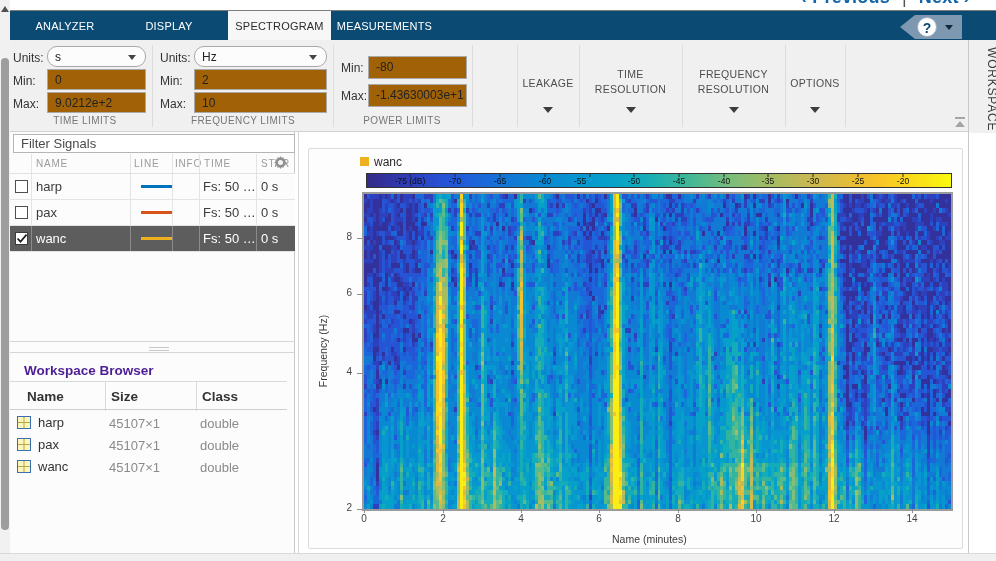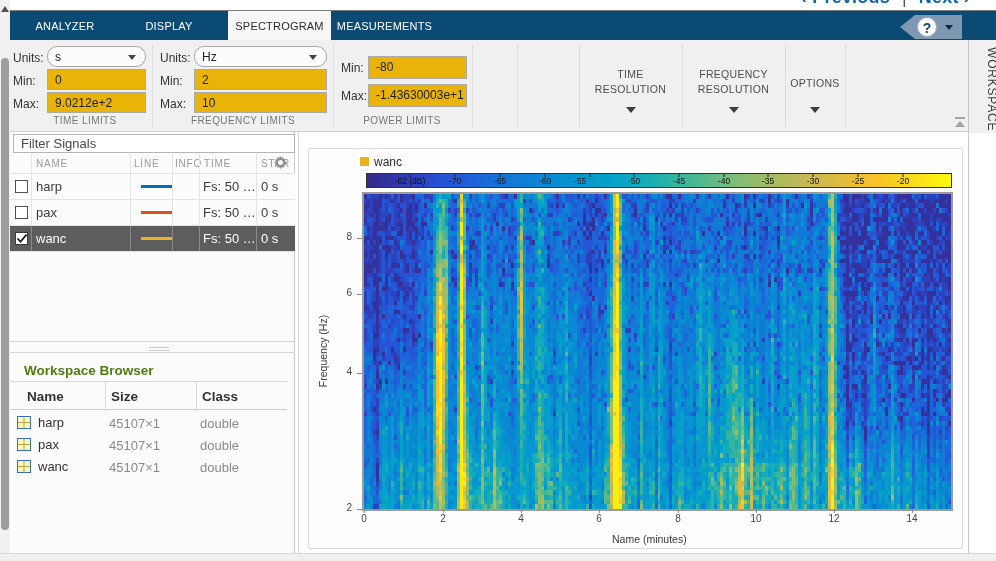--- a/index.html
+++ b/index.html
@@ -16,21 +16,21 @@
 #helpbtn { position:absolute; right:34px; top:4px; width:62px; height:24px; background:#7d98b0;
   clip-path:polygon(15px 0, 100% 0, 100% 100%, 15px 100%, 0 50%); }
 #helpbtn .circ { position:absolute; left:17px; top:1.5px; width:20px; height:20px; border-radius:50%;
   background:#fdfdfd; border:1px solid #9fb0c0; color:#0b4a73; font-weight:bold; font-size:14px; text-align:center; line-height:20px; }
 #helpbtn .car { position:absolute; right:9px; top:10px; width:0; height:0; border:4.5px solid transparent; border-top:5.5px solid #12293c; }
 
 
 #toolstrip { position:absolute; left:0; top:40px; width:968px; height:92px; background:#f0f0f0; border-bottom:1px solid #d1d1d1; }
 .vsep { position:absolute; top:5px; height:82px; width:1px; background:#dcdcdc; }
 .tslabel { position:absolute; font-size:12px; color:#333; }
-.tsfield { position:absolute; height:21px; background:#eab308; border:1px solid #a9a9a9; font-size:12px; color:#222; padding:3px 0 0 7px; }
+.tsfield { position:absolute; height:21px; background:#a16207; border:1px solid #a9a9a9; font-size:12px; color:#222; padding:3px 0 0 7px; }
 .tsdrop { border-radius:10px; background:#fcfcfc; }
 .tsdrop .da { position:absolute; right:9px; top:8px; width:0; height:0; border:4.5px solid transparent; border-top:5.5px solid #444; }
 .seclab { position:absolute; bottom:5px; font-size:10px; color:#777; letter-spacing:0.4px; white-space:nowrap; transform:translateX(-50%); }
 .dbtn { position:absolute; top:0; height:92px; font-size:10.5px; color:#4d4d4d; letter-spacing:0.3px; text-align:center; }
 .dbtn .txt { position:absolute; top:50%; left:50%; transform:translate(-50%,-65%); width:100px; line-height:15px; }
 .dbtn .arr { position:absolute; left:50%; bottom:14px; margin-left:-5px; width:0; height:0; border:5px solid transparent; border-top:6px solid #3d3d3d; }
 #collapse { position:absolute; right:2px; bottom:3px; width:12px; height:11px; }
 #collapse .bar { position:absolute; top:0; left:1px; width:10px; height:2px; background:#a5a5a5; }
 #collapse .tri { position:absolute; top:4px; left:1px; width:0; height:0; border:5px solid transparent; border-bottom:6px solid #a5a5a5; border-top:none; }
 
@@ -55,21 +55,21 @@
 .srow.sel .scol { border-left-color:#8a8a8a; }
 .cb { position:absolute; left:5px; top:6px; width:13px; height:13px; border:1.5px solid #4f4f4f; background:#fff; }
 .cbk { border-color:#3a3a3a; }
 .sname { position:absolute; left:26px; top:5px; }
 .sline { position:absolute; left:131px; top:11px; width:31px; height:3px; }
 .stime { position:absolute; left:193px; top:5px; }
 .sstart { position:absolute; left:251px; top:5px; }
 #sigbottom { position:absolute; left:0; top:200px; width:285px; height:10px; border-bottom:1px solid #d6d6d6; }
 #splitter { position:absolute; left:139px; top:215px; width:20px; height:4px; border-top:1px solid #c9c9c9; border-bottom:1px solid #c9c9c9; }
 #wbpanel { position:absolute; left:0; top:220px; width:285px; border-top:1px solid #d6d6d6; background:#fcfcfc; }
-#wbtitle { position:absolute; left:14px; top:10px; font-size:13.5px; font-weight:bold; color:#4d7c0f; }
+#wbtitle { position:absolute; left:14px; top:10px; font-size:13.5px; font-weight:bold; color:#4c1d95; }
 #wbhead { position:absolute; left:0; top:28px; width:277px; height:29px; border-top:1px solid #d9d9d9; border-bottom:1px solid #cfcfcf; font-size:13.5px; font-weight:bold; color:#333; }
 #wbhead span { position:absolute; top:7px; }
 #wbhead .c1 { position:absolute; left:95px; top:0; height:29px; width:1px; background:#d9d9d9; }
 #wbhead .c2 { position:absolute; left:186px; top:0; height:29px; width:1px; background:#d9d9d9; }
 .wbrow { position:absolute; left:0; width:277px; height:22px; font-size:13px; color:#333; }
 .wbrow .nm { position:absolute; left:7px; top:3px; display:flex; align-items:center; }
 .wbrow .sz { position:absolute; left:99px; top:4px; color:#8a8a8a; }
 .wbrow .cl { position:absolute; left:190px; top:4px; color:#8a8a8a; }
 
 
@@ -124,20 +124,24 @@
   <div class="vsep" style="left:333px"></div>
 
   <div class="tslabel" style="left:341px;top:21px">Min:</div>
   <div class="tsfield" style="left:368px;top:16px;width:99px;height:23px">-80</div>
   <div class="tslabel" style="left:341px;top:49px">Max:</div>
   <div class="tsfield" style="left:368px;top:44px;width:99px;height:23px">-1.43630003e+1</div>
   <div class="seclab" style="left:402px">POWER LIMITS</div>
   <div class="vsep" style="left:472px"></div>
 
   <div class="vsep" style="left:517px"></div>
+  <div class="dbtn" style="left:517px;width:62px">
+      <div class="txt">LEAKAGE</div>
+      <div class="arr"></div>
+    </div>
   <div class="vsep" style="left:579px"></div>
   <div class="dbtn" style="left:579px;width:103px">
       <div class="txt">TIME RESOLUTION</div>
       <div class="arr"></div>
     </div>
   <div class="vsep" style="left:682px"></div>
   <div class="dbtn" style="left:682px;width:103px">
       <div class="txt">FREQUENCY RESOLUTION</div>
       <div class="arr"></div>
     </div>
@@ -258,21 +262,21 @@
         <span class="cl">double</span>
       </div>
   </div>
 </div>
 
 <div id="mainarea"></div>
 <div style="position:absolute;left:298px;top:132px;width:1px;height:421px;background:#d7d7d7"></div>
 <div id="plotpanel"></div>
 <div id="legend"><i></i>wanc</div>
 <div id="colorbar"></div>
-<div class="cbl" style="left:410px">-62 (dB)</div>
+<div class="cbl" style="left:410px">-75 (dB)</div>
 <div class="cbt" style="left:410px"></div>
 <div class="cbl" style="left:455px">-70</div>
 <div class="cbt" style="left:455px"></div>
 <div class="cbl" style="left:500px">-65</div>
 <div class="cbt" style="left:500px"></div>
 <div class="cbl" style="left:545px">-60</div>
 <div class="cbt" style="left:545px"></div>
 <div class="cbl" style="left:580px">-55</div>
 <div class="cbt" style="left:590px"></div>
 <div class="cbl" style="left:634px">-50</div>

